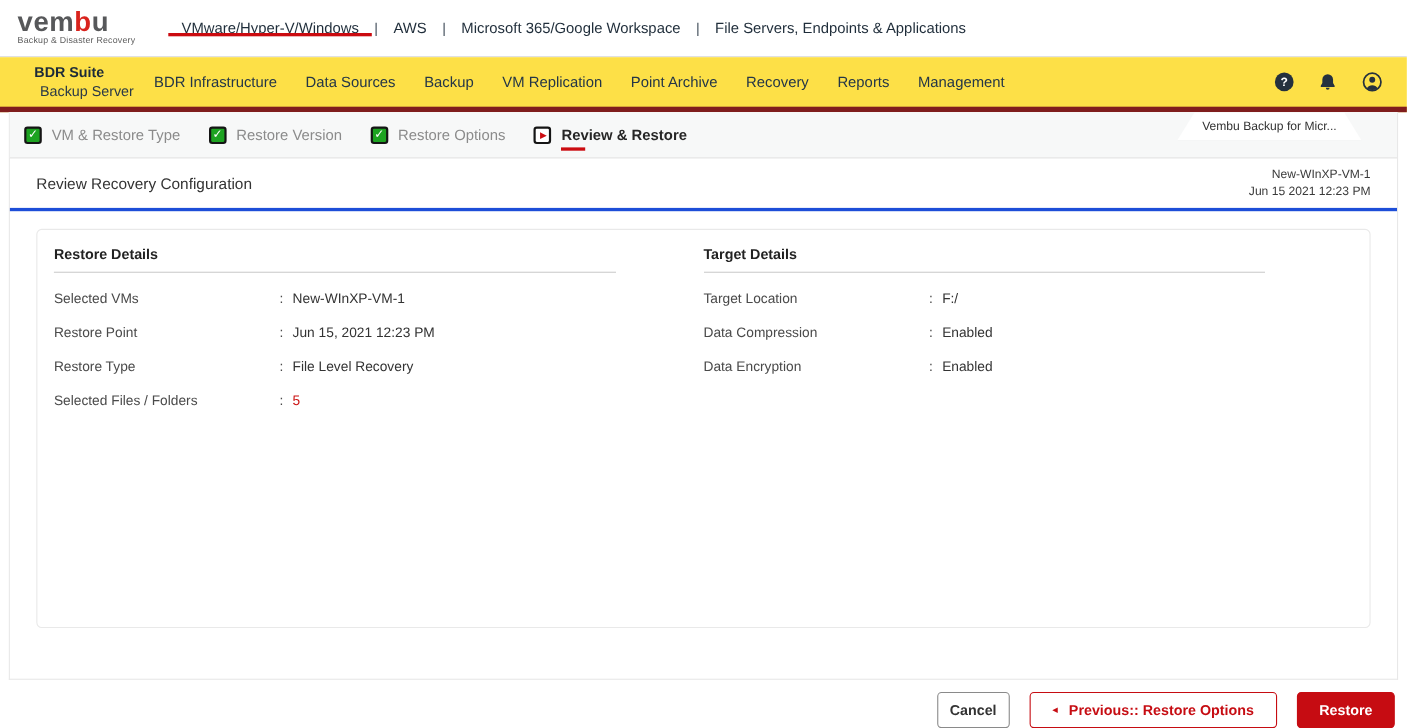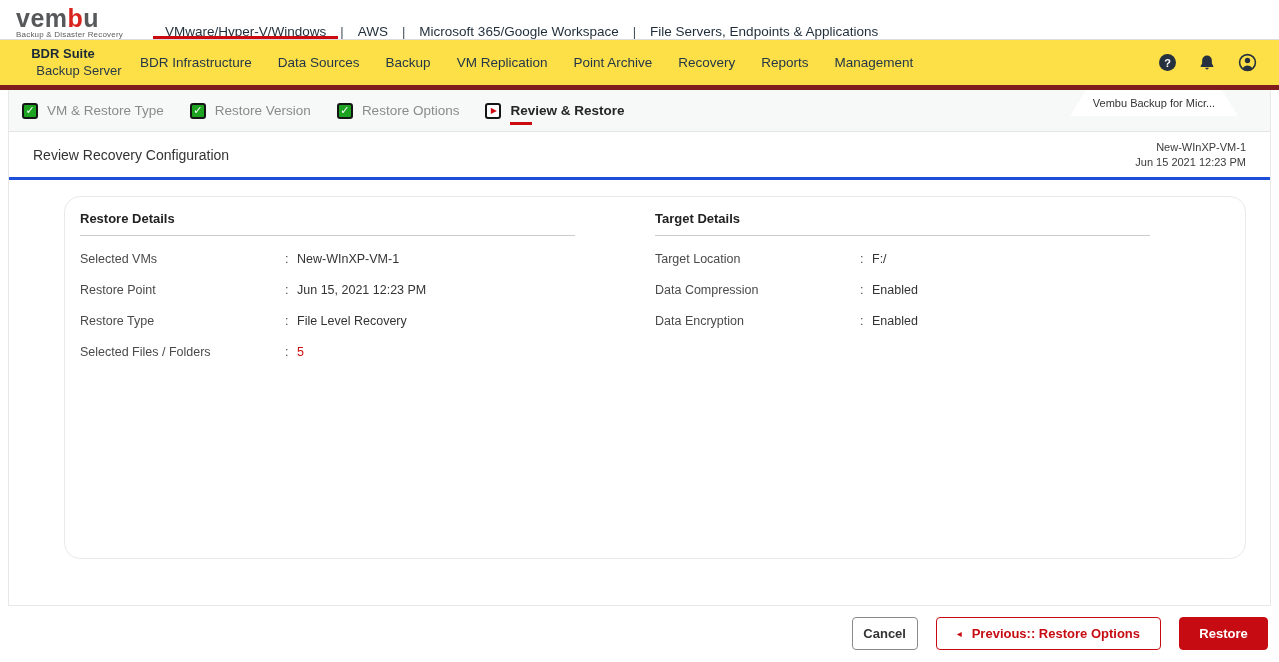--- a/index.html
+++ b/index.html
@@ -1,20 +1,20 @@
 <!DOCTYPE html>
 <html><head>
 <meta charset="utf-8">
 <style>
   * { margin: 0; padding: 0; box-sizing: border-box; }
   html, body { width: 1279px; height: 662px; background: #fff; overflow: hidden;
     font-family: "Liberation Sans", "DejaVu Sans", sans-serif; color: #24313e; }
 
   
-  .topbar { height: 40px; display: flex; align-items: flex-end; border-bottom: 1px solid #ddd; background: #fff; padding-left: 16px; }
+  .topbar { height: 52px; display: flex; align-items: center; border-bottom: 1px solid #ddd; background: #fff; padding-left: 16px; }
   .logo { display: flex; flex-direction: column; justify-content: center; cursor: pointer; padding-right: 14px; }
   .logo-word { font-size: 25px; font-weight: bold; line-height: 0.85; letter-spacing: 0.5px; color: #57585a; }
   .logo-word .red { color: #d9231d; }
   .logo-tagline { font-size: 8px; color: #5c5c5c; letter-spacing: 0.2px; margin-top: 1px; }
   .product-nav { display: flex; align-items: center; margin-left: 16px; }
   .pnav { position: relative; height: 100%; display: flex; align-items: center; padding: 0 12px; font-size: 13.5px; color: #1f2d3a; cursor: pointer; text-decoration: none; }
   .pnav.active::after { content: ""; position: absolute; left: 0; right: 0; bottom: 0; height: 3px; background: #cb0b10; }
   .psep { color: #44505c; font-size: 13px; padding: 0 2px; }
 
   
@@ -42,22 +42,22 @@
   .play { width: 16px; height: 16px; border: 2px solid #151515; border-radius: 3px; background: #fff; color: #cb0b10; font-size: 8px; display: flex; align-items: center; justify-content: center; line-height: 1; padding-left: 1px; }
   .step-lbl { font-size: 13.5px; color: #8b8b8b; }
   .step.active .step-lbl { color: #262626; font-weight: bold; position: relative; }
   .step.active .step-lbl::after { content: ""; position: absolute; left: 0; bottom: -7px; width: 22px; height: 3px; background: #cb0b10; }
 
   .page-header { height: 48px; border-bottom: 3px solid #1d4ed8; display: flex; align-items: center; justify-content: space-between; padding: 0 24px; }
   .page-title { font-size: 14px; color: #333; }
   .context { text-align: right; font-size: 11px; color: #3a3a3a; line-height: 1.35; }
 
   .content { padding: 16px 24px; }
-  .card { border: 1px solid #e9e9e9; border-radius: 16px; height: 363px; padding: 14px 95px 14px 15px;
-    display: grid; grid-template-columns: 1fr 1fr; column-gap: 80px; align-content: start; margin-left: 31px; }
+  .card { border: 1px solid #e9e9e9; border-radius: 5px; height: 363px; padding: 14px 95px 14px 15px;
+    display: grid; grid-template-columns: 1fr 1fr; column-gap: 80px; align-content: start; }
   .sect-title { font-weight: bold; font-size: 13px; color: #222; padding-bottom: 9px; border-bottom: 1px solid #ccc; }
   .rows { margin-top: 7px; }
   .row { display: grid; grid-template-columns: 205px 12px 1fr; padding: 8.5px 0; font-size: 12.5px; }
   .row .lbl { color: #4a4a4a; }
   .row .colon { color: #4a4a4a; }
   .row .val { color: #333; }
   .row .val.red-link { color: #cb1111; cursor: pointer; }
 
   
   .footer { height: 55px; display: flex; align-items: center; justify-content: flex-end; gap: 18px; padding-right: 11px; }

